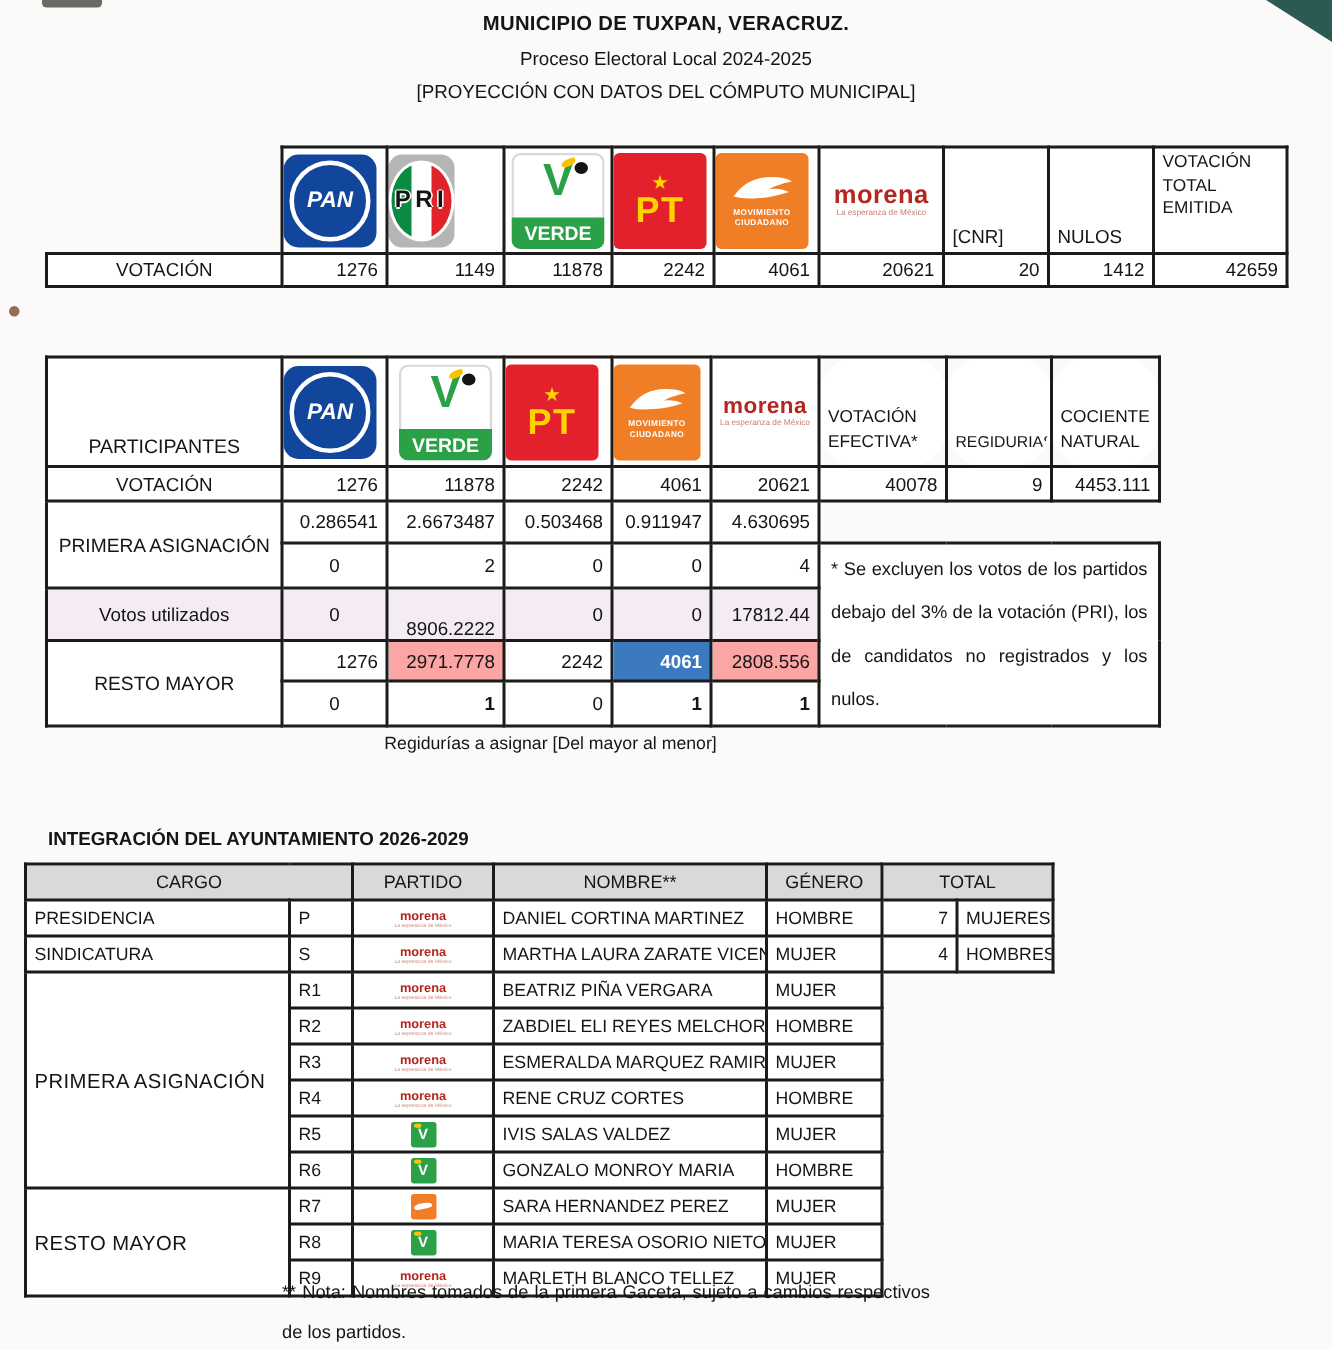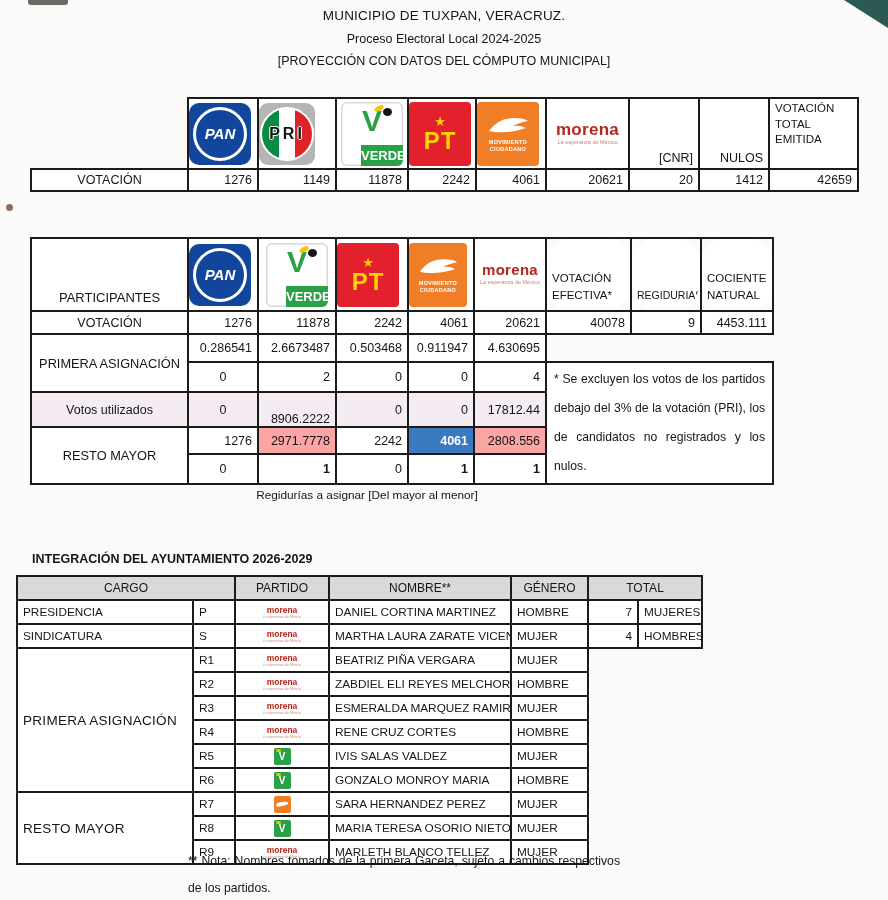--- a/index.html
+++ b/index.html
@@ -3,31 +3,31 @@
 <meta charset="utf-8">
 <style>
   html,body{margin:0;padding:0;}
   body{
     width:888px;height:900px;position:relative;overflow:hidden;
     background:#fbfaf8;color:#151515;
     font-family:"Liberation Sans", sans-serif;
   }
   .abs{position:absolute;}
   
-  .doc-title{left:0;top:8px;width:888px;text-align:center;font-size:13.5px;font-weight:normal;letter-spacing:.2px;}
+  .doc-title{left:0;top:8px;width:888px;text-align:center;font-size:13.5px;font-weight:bold;letter-spacing:.2px;}
   .doc-sub1{left:0;top:32px;width:888px;text-align:center;font-size:12.5px;}
   .doc-sub2{left:0;top:54px;width:888px;text-align:center;font-size:12.5px;}
   
   table{border-collapse:collapse;table-layout:fixed;position:absolute;}
   td{border:2px solid #1b1b1b;font-size:12.5px;padding:0 5px;overflow:hidden;white-space:nowrap;vertical-align:middle;background:#fff;}
   td.nb{border:none;background:transparent;}
   td.c{text-align:center;}
   td.r{text-align:right;}
   td.b{font-weight:bold;}
-  td.bc{text-align:right;vertical-align:bottom;padding-bottom:3px;margin-top:44px;}
+  td.bc{text-align:left;vertical-align:bottom;padding-bottom:3px;margin-top:44px;}
   td.wrap{white-space:normal;vertical-align:top;text-align:left;font-size:11.5px;line-height:1.35;padding-top:2px;margin-top:18px;}
   td.logo-cell{text-align:center;padding:0;}
   tr.pinkrow td{background:#f2d7ee;}
   tr.votosrow td{background:#f4ecf2;}
   td.hl-light{background:#fca5a5;}
   td.hl-dark{background:#3c7ac0;color:#fff;font-weight:bold;}
   td.participantes{vertical-align:bottom;text-align:center;padding-bottom:5px;font-size:13px;}
   td.bl{vertical-align:bottom;text-align:left;white-space:normal;font-size:11.5px;line-height:1.5;padding-bottom:6px;border-radius:26px;}
   td.note-cell{white-space:normal;text-align:justify;vertical-align:top;font-size:12.2px;line-height:29px;padding:2px 7px;}
   td.caption-cell{border:none;background:transparent;text-align:center;font-size:11.8px;margin-top:31px;}
@@ -35,29 +35,29 @@
   .t3 td{font-size:11.8px;height:22px;}
   .t3 td.hg{background:#d9d9d9;text-align:center;font-size:12px;}
   .t3 td.gl{font-size:13.5px;letter-spacing:.3px;}
   .t3-title{left:32px;top:552px;width:685px;text-align:left;font-weight:bold;font-size:12.5px;}
   .footnote{left:188px;top:848px;width:432px;text-align:justify;font-size:12.2px;line-height:27px;}
   
   .tile{display:inline-block;vertical-align:middle;}
   .pan-tile{width:62px;height:62px;background:#12459c;border-radius:10px;display:flex;align-items:center;justify-content:center;}
   .pan-circle{width:48px;height:48px;border-radius:50%;background:#12459c;border:3px solid #fff;display:flex;align-items:center;justify-content:center;}
   .pan-text{color:#fff;font-weight:bold;font-style:italic;font-size:15px;}
-  .pri-tile{width:56px;height:62px;background:#b5b5b5;border-radius:9px;display:flex;align-items:center;justify-content:center;}
+  .pri-tile{width:44px;height:62px;background:#b5b5b5;border-radius:9px;display:flex;align-items:center;justify-content:center;}
   .pri-circle{width:50px;height:50px;border-radius:50%;border:2px solid #fff;
     background:linear-gradient(90deg,#0b8a43 0 33%,#ffffff 33% 66%,#e02329 66% 100%);
     display:flex;align-items:center;justify-content:center;}
   .pri-text{font-weight:800;font-size:16px;letter-spacing:3px;color:#141414;
     text-shadow:-1px 0 #fff,1px 0 #fff,0 1px #fff,0 -1px #fff;}
   .verde-tile{width:62px;height:64px;border-radius:6px;background:#fff;box-shadow:0 0 0 1.5px #d8d8d8 inset;position:relative;overflow:hidden;}
   .verde-v{position:absolute;top:4px;left:0;width:100%;text-align:center;color:#2aa146;font-weight:900;font-size:30px;line-height:1;}
-  .verde-band{position:absolute;bottom:0;left:0;right:0;height:21px;background:#2aa146;color:#fff;font-weight:800;font-size:13px;text-align:left;line-height:21px;margin-left:20px;}
+  .verde-band{position:absolute;bottom:0;left:0;right:0;height:21px;background:#2aa146;color:#fff;font-weight:800;font-size:13px;text-align:center;line-height:21px;}
   .toucan{position:absolute;top:3px;left:33px;width:18px;height:11px;}
   .toucan::before{content:"";position:absolute;right:0;top:3px;width:9px;height:8px;background:#141414;border-radius:50%;}
   .toucan::after{content:"";position:absolute;left:0;top:1px;width:10px;height:5px;background:#f8c300;border-radius:60% 20% 60% 40%;transform:rotate(-18deg);}
   .pt-tile{width:62px;height:64px;background:#e3212c;border-radius:4px;position:relative;display:flex;flex-direction:column;align-items:center;justify-content:center;}
   .pt-star{color:#ffd200;font-size:13px;line-height:1;margin-bottom:1px;}
   .pt-text{color:#ffd200;font-weight:800;font-size:24px;line-height:1;letter-spacing:1px;}
   .mc-tile{width:62px;height:64px;background:#f07e26;border-radius:4px;display:flex;flex-direction:column;align-items:center;justify-content:center;gap:2px;}
   .mc-text{color:#fff;font-weight:bold;font-size:5.5px;line-height:1.2;text-align:center;letter-spacing:.3px;}
   .morena-mark{display:inline-block;text-align:center;line-height:1;}
   .morena-word{color:#b5261e;font-weight:800;font-size:17px;letter-spacing:.3px;}

